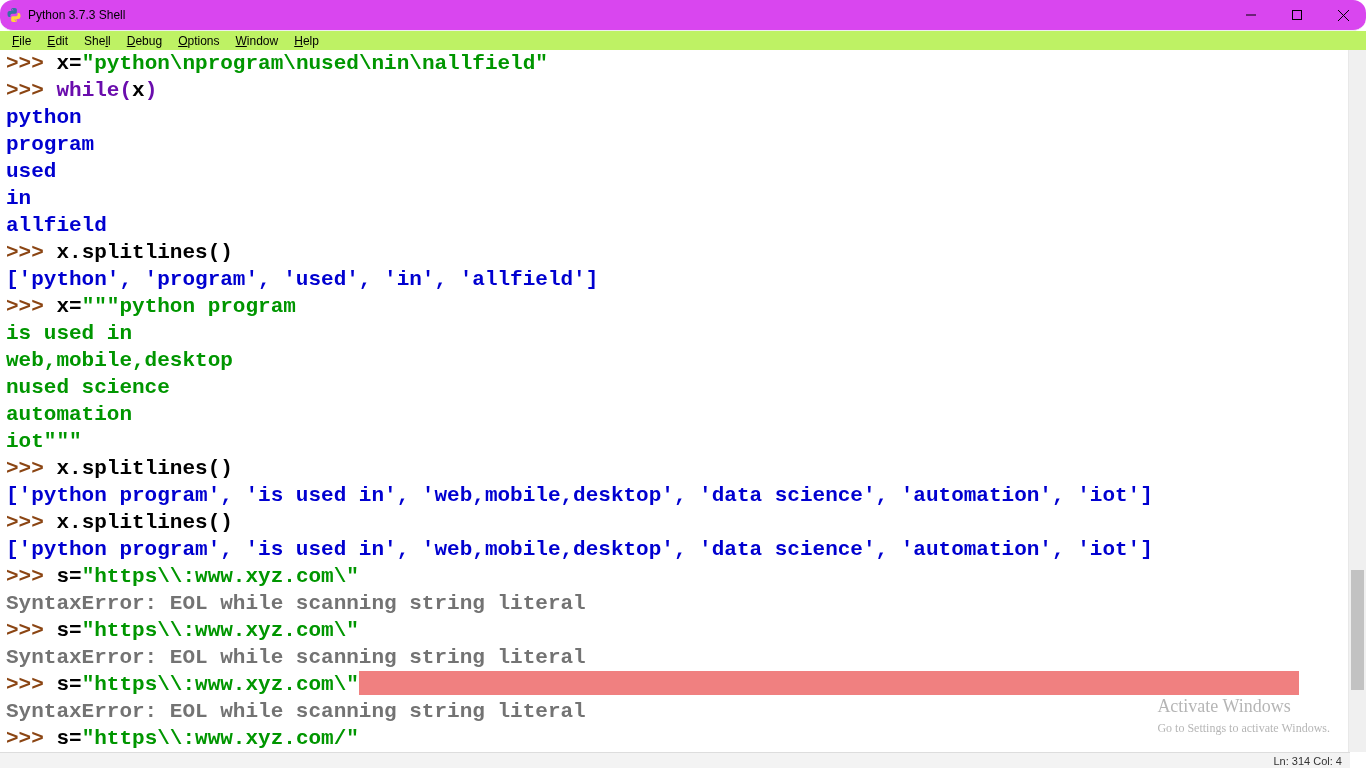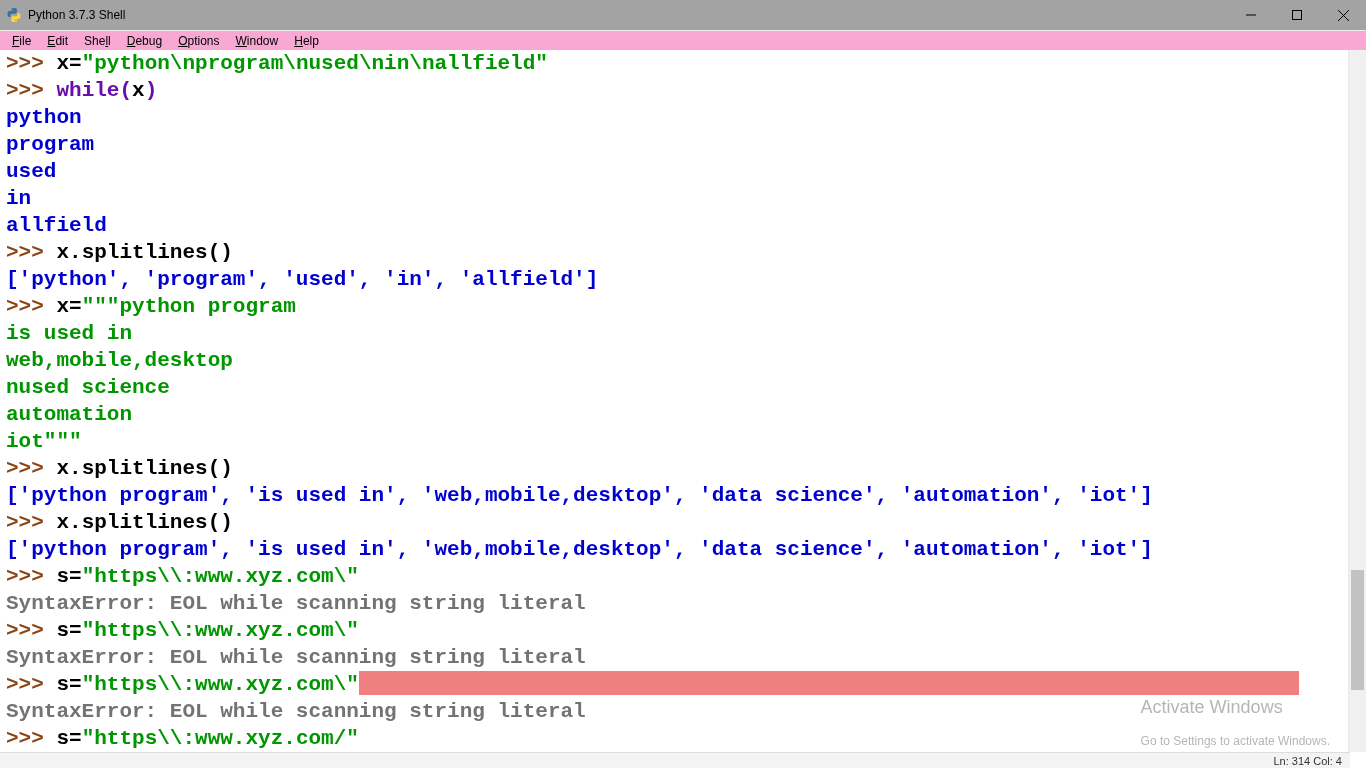--- a/index.html
+++ b/index.html
@@ -11,23 +11,24 @@
     font-size: 12px;
     background: #fff;
     overflow: hidden;
     position: relative;
   }
   .titlebar {
     height: 30px;
     display: flex;
     align-items: center;
     padding-left: 6px;
-    background: #a3a3a3;
+    background: #d946ef;
     border-bottom: 1px solid #eee;
     position: relative;
+    border-radius: 13px;
   }
   .titlebar .icon {
     width: 16px; height: 16px;
     margin-right: 6px;
     display: inline-flex; align-items: center; justify-content: center;
   }
   .titlebar .title-text { font-size: 12px; color: #000; }
   .win-controls {
     position: absolute;
     right: 0; top: 0;
@@ -37,21 +38,21 @@
   .win-btn {
     width: 46px;
     display: flex; align-items: center; justify-content: center;
     font-family: "Segoe UI Symbol", sans-serif;
   }
   .menubar {
     height: 20px;
     display: flex;
     align-items: center;
     padding-left: 6px;
-    background: #f9a8d4;
+    background: #bef264;
     border-bottom: 3px solid #6d28d9;
     gap: 4px;
   }
   .menu-item {
     padding: 2px 6px;
     font-size: 12px;
     color: #000;
   }
   .menu-item u { text-decoration: underline; }
   .content {
@@ -102,28 +103,28 @@
     background: #f3f3f3;
     border-top: 1px solid #ddd;
     font-size: 11px;
     color: #333;
     display: flex; justify-content: flex-end; align-items: center;
     padding-right: 8px;
     box-sizing: border-box;
   }
   .watermark {
     position: absolute;
-    right: 36px; bottom: 20px;
+    right: 36px; bottom: 32px;
     color: rgba(120,120,120,0.55);
     pointer-events: none;
-    font-family: Liberation Sans, sans-serif;
+    font-family: Liberation Serif, serif;
     text-align: left;
   }
   .watermark .wm1 { font-size: 18px; font-weight: 400; }
-  .watermark .wm2 { font-size: 12px; margin-top: 16px; }
+  .watermark .wm2 { font-size: 12px; margin-top: 4px; }
 </style>
 </head>
 <body>
 
 <div class="titlebar">
   <span class="icon">
     <svg width="16" height="16" viewBox="0 0 32 32">
       <path fill="#3672a4" d="M15.9 2c-6 0-5.6 2.6-5.6 2.6v2.7h5.7v.8H7.2S3 7.6 3 13.9s3.6 6 3.6 6h2.2v-2.9s-.1-3.6 3.5-3.6h6s3.4.1 3.4-3.3V5.2S22.2 2 15.9 2zM12.7 4a1.1 1.1 0 1 1 0 2.2 1.1 1.1 0 0 1 0-2.2z"></path>
       <path fill="#ffd43b" d="M16.1 30c6 0 5.6-2.6 5.6-2.6v-2.7H16v-.8h8.8S29 24.4 29 18.1s-3.6-6-3.6-6h-2.2V15s.1 3.6-3.5 3.6h-6s-3.4-.1-3.4 3.3v5S9.8 30 16.1 30zm3.2-2a1.1 1.1 0 1 1 0-2.2 1.1 1.1 0 0 1 0 2.2z"></path>
     </svg>

